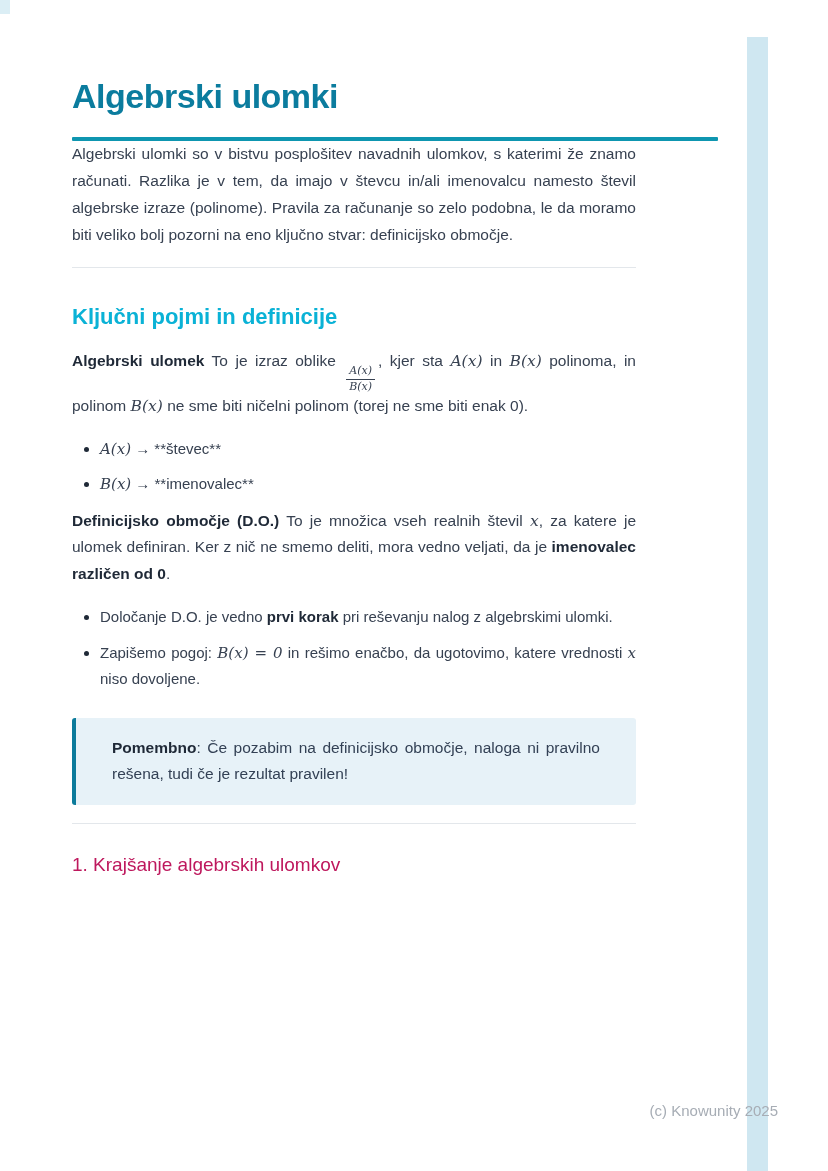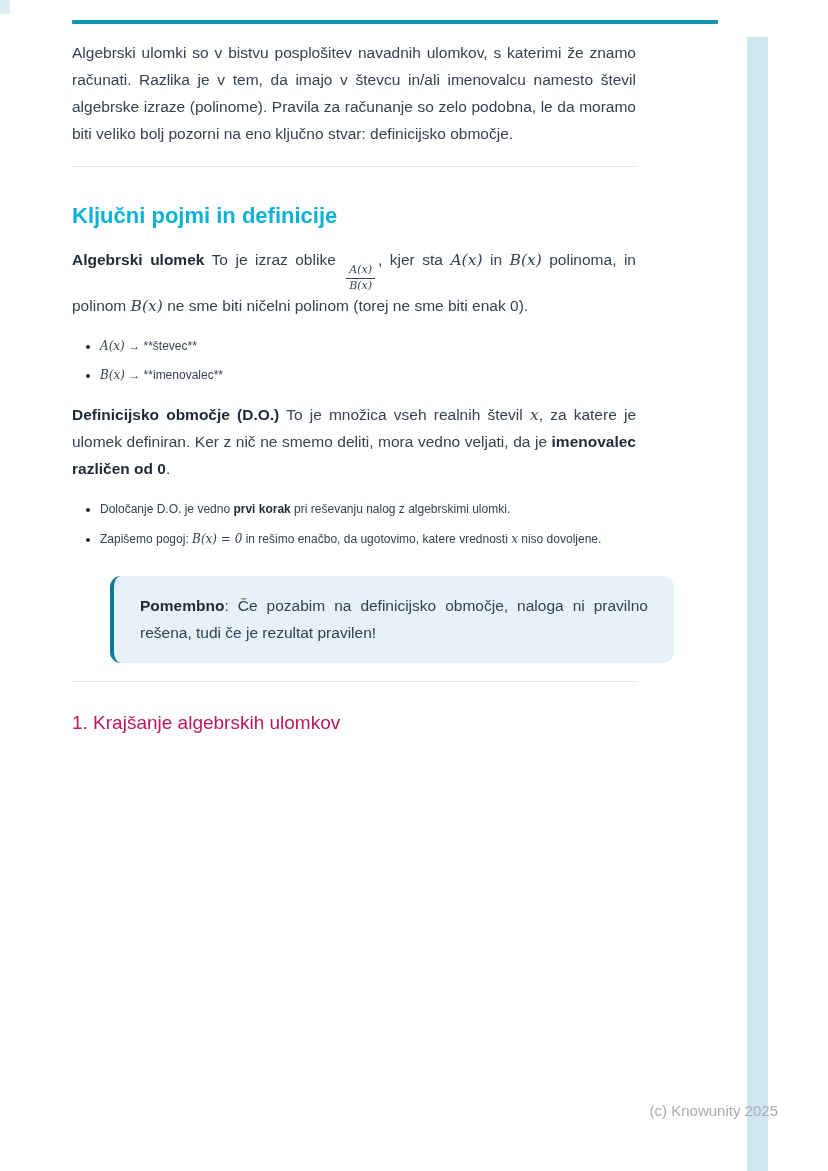--- a/index.html
+++ b/index.html
@@ -33,34 +33,33 @@
     font-size:19px; line-height:1.2; font-weight:400;
     color:#be185d;
     margin-top:30px; margin-bottom:16px;
   }
 
   p.body {
     width:564px;
     font-size:15.5px; line-height:1.74;
     text-align:justify;
     color:#374151;
-    margin-top:16px;
   }
   strong { font-weight:700; color:#1f2937; }
 
   hr.divider {
     border:none; border-top:1px solid #e3e7eb;
     width:564px; margin-top:18px;
   }
 
   ul.bullets, ol.steps {
     width:564px;
     margin:16px 0 10px;
     padding-left:28px;
-    font-size:12px; line-height:1.74;
+    font-size:15px; line-height:1.74;
   }
   ul.bullets li, ol.steps li { margin-bottom:9px; text-align:justify; }
   ul.bullets li::marker { color:#1f2937; }
 
   .math {
     font-family:"DejaVu Serif","Liberation Serif",serif;
     font-style:italic;
   }
   .frac {
     display:inline-flex; flex-direction:column; align-items:center;
@@ -69,45 +68,45 @@
     margin:0 3px;
   }
   .frac .fnum { border-bottom:1px solid #374151; padding:0 3px 1px; }
   .frac .fden { padding-top:1px; }
 
   .callout {
     width:564px;
     margin-top:26px;
     background:#e7f2f8;
     border-left:4px solid #0c7b9b;
-    border-radius:11px;
-    padding:17px 26px;
+    border-radius:3px;
+    padding:17px 36px;
     font-size:15.5px; line-height:1.72;
     text-align:justify;
     color:#334155;
-    margin-left:38px;
   }
 
   .footer-credit {
     position:absolute;
     top:1102px; right:50px;
     font-size:15px;
     color:#a7adb5;
   }
 </style>
 </head>
 <body>
 
 <div>
 
   <div class="corner-accent"></div>
   <div class="right-strip"></div>
 
   <div class="content">
 
+    <h1 class="page-title">Algebrski ulomki</h1>
     <div class="title-rule"></div>
 
     <p class="body">Algebrski ulomki so v bistvu posplošitev navadnih ulomkov, s katerimi že znamo računati. Razlika je v tem, da imajo v števcu in/ali imenovalcu namesto števil algebrske izraze (polinome). Pravila za računanje so zelo podobna, le da moramo biti veliko bolj pozorni na eno ključno stvar: definicijsko območje.</p>
 
     <hr class="divider">
 
     <h2 class="section-heading">Ključni pojmi in definicije</h2>
 
     <p class="body"><strong>Algebrski ulomek</strong><span> To je izraz oblike </span><span class="frac">
           <span class="fnum math">A(x)</span>

